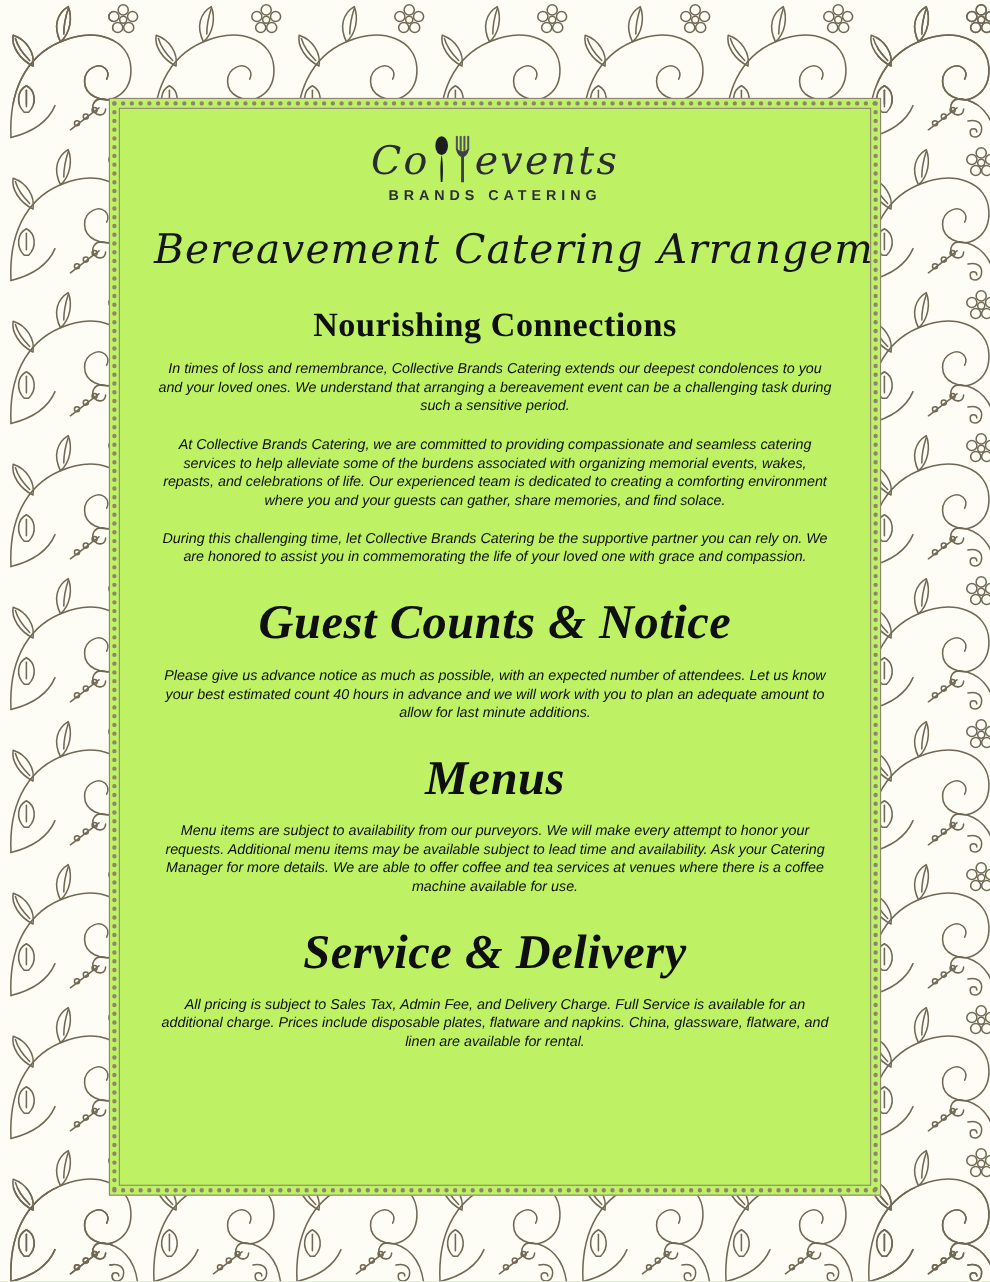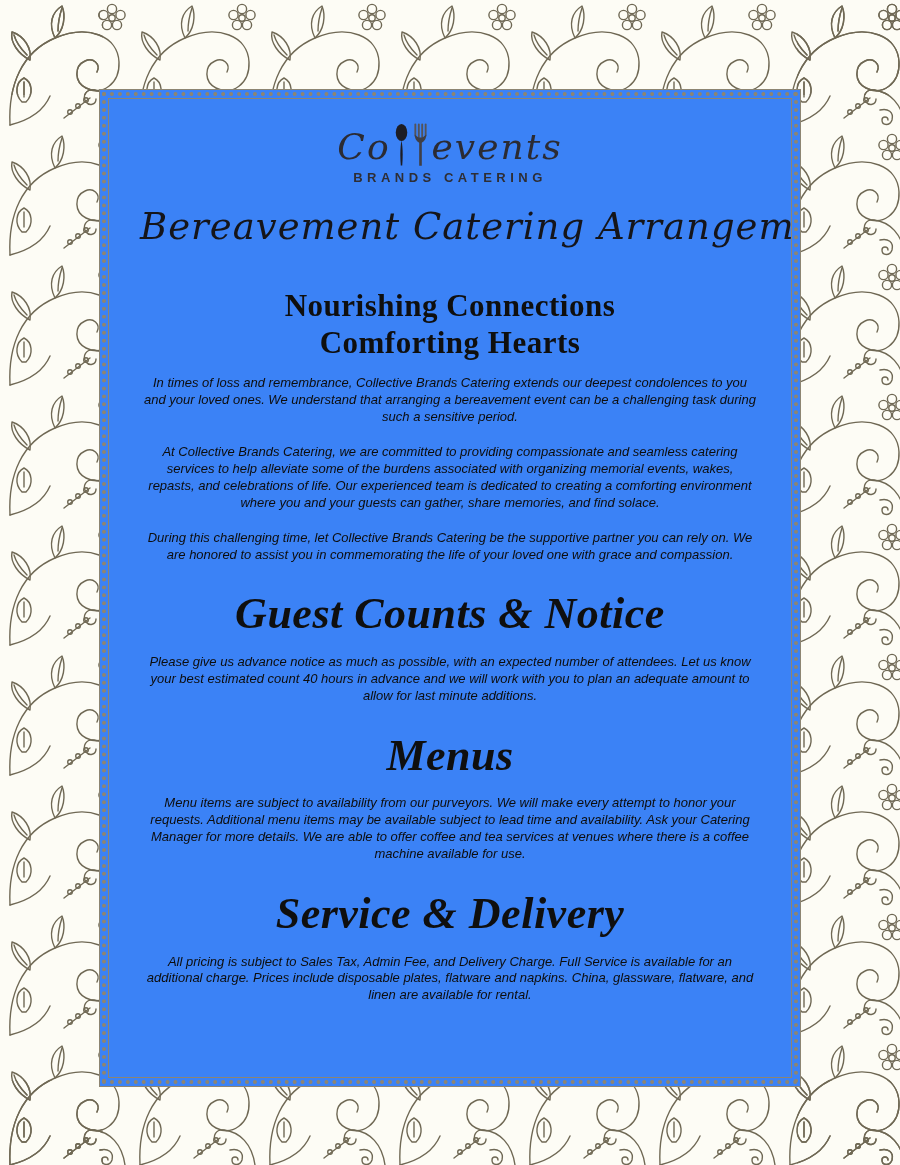--- a/index.html
+++ b/index.html
@@ -4,21 +4,21 @@
 <style>
   html,body{margin:0;padding:0;}
   body{
     width:900px;height:1165px;position:relative;overflow:hidden;
     background:#fdfcf5;
     font-family:"Liberation Sans",sans-serif;
   }
   .floral-svg{position:absolute;left:0;top:0;}
   .frame-outer{
     position:absolute;left:99px;top:89px;width:702px;height:998px;
-    box-sizing:border-box;background:#3b82f6;
+    box-sizing:border-box;background:#bef264;
     border:1.5px solid #8d8572;padding:2px;
   }
   .frame-bead{
     width:100%;height:100%;box-sizing:border-box;
     border:4px dotted #8d8572;padding:2px;
   }
   .frame-inner{
     width:100%;height:100%;box-sizing:border-box;
     border:1.5px solid #8d8572;overflow:hidden;
   }
@@ -35,21 +35,21 @@
     color:#2e2e35;margin-top:4px;
   }
   
   .script-title{
     font-family:"DejaVu Serif",serif;font-style:italic;font-weight:500;
     font-size:37px;line-height:1.3;color:#15151a;margin:18px 0 0;
     white-space:nowrap;letter-spacing:1px;
   }
   
   .h-serif{font-family:"Liberation Serif",serif;color:#0f0f0f;margin:0;font-weight:600;}
-  .h-intro{font-size:31px;line-height:1.2;margin-top:36px;letter-spacing:0.5px;}
+  .h-intro{font-size:31px;line-height:1.2;margin-top:25px;letter-spacing:0.5px;}
   .h-section{font-size:44px;line-height:1.15;margin-top:26px;letter-spacing:0.5px;font-style:italic;}
   
   p.body{
     font-style:italic;font-size:13px;line-height:1.3;color:#0d0d0d;
     margin:14px 4px 0;
   }
   p.body + p.body{margin-top:18px;}
   .after-heading{margin-top:12px;}
 </style>
 </head>
@@ -113,21 +113,20 @@
             </svg>
             <span>events</span>
           </div>
           <div class="logo-sub">BRANDS CATERING</div>
         </div>
 
         <h1 class="script-title">Bereavement Catering Arrangements</h1>
 
         <h2 class="h-serif h-intro">
           <span>Nourishing Connections</span><br>
-          <span>Comforting Hearts</span>
         </h2>
         <p class="body after-heading">In times of loss and remembrance, Collective Brands Catering extends our deepest condolences to you and your loved ones. We understand that arranging a bereavement event can be a challenging task during such a sensitive period.</p>
         <p class="body">At Collective Brands Catering, we are committed to providing compassionate and seamless catering services to help alleviate some of the burdens associated with organizing memorial events, wakes, repasts, and celebrations of life. Our experienced team is dedicated to creating a comforting environment where you and your guests can gather, share memories, and find solace.</p>
         <p class="body">During this challenging time, let Collective Brands Catering be the supportive partner you can rely on. We are honored to assist you in commemorating the life of your loved one with grace and compassion.</p>
 
         <h2 class="h-serif h-section">Guest Counts &amp; Notice</h2>
         <p class="body after-heading">Please give us advance notice as much as possible, with an expected number of attendees.  Let us know your best estimated count 40 hours in advance and we will work with you to plan an adequate amount to allow for last minute additions.</p>
 
         <h2 class="h-serif h-section">Menus</h2>
         <p class="body after-heading">Menu items are subject to availability from our purveyors. We will make every attempt to honor your requests. Additional menu items may be available subject to lead time and availability. Ask your Catering Manager for more details. We are able to offer coffee and tea services at venues where there is a coffee machine available for use.</p>

